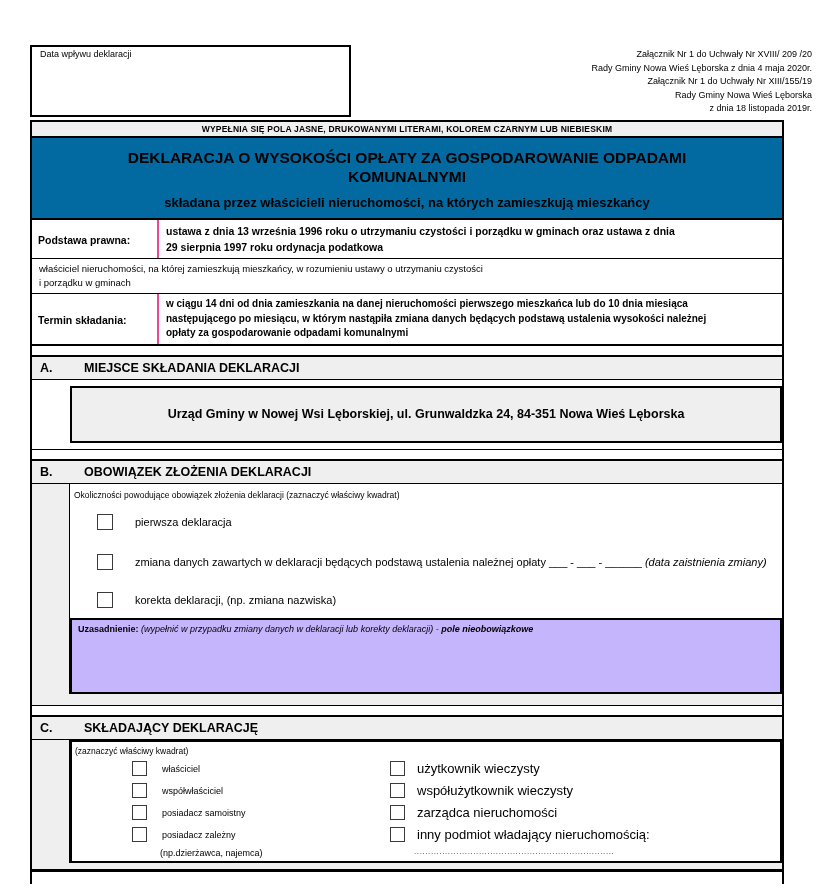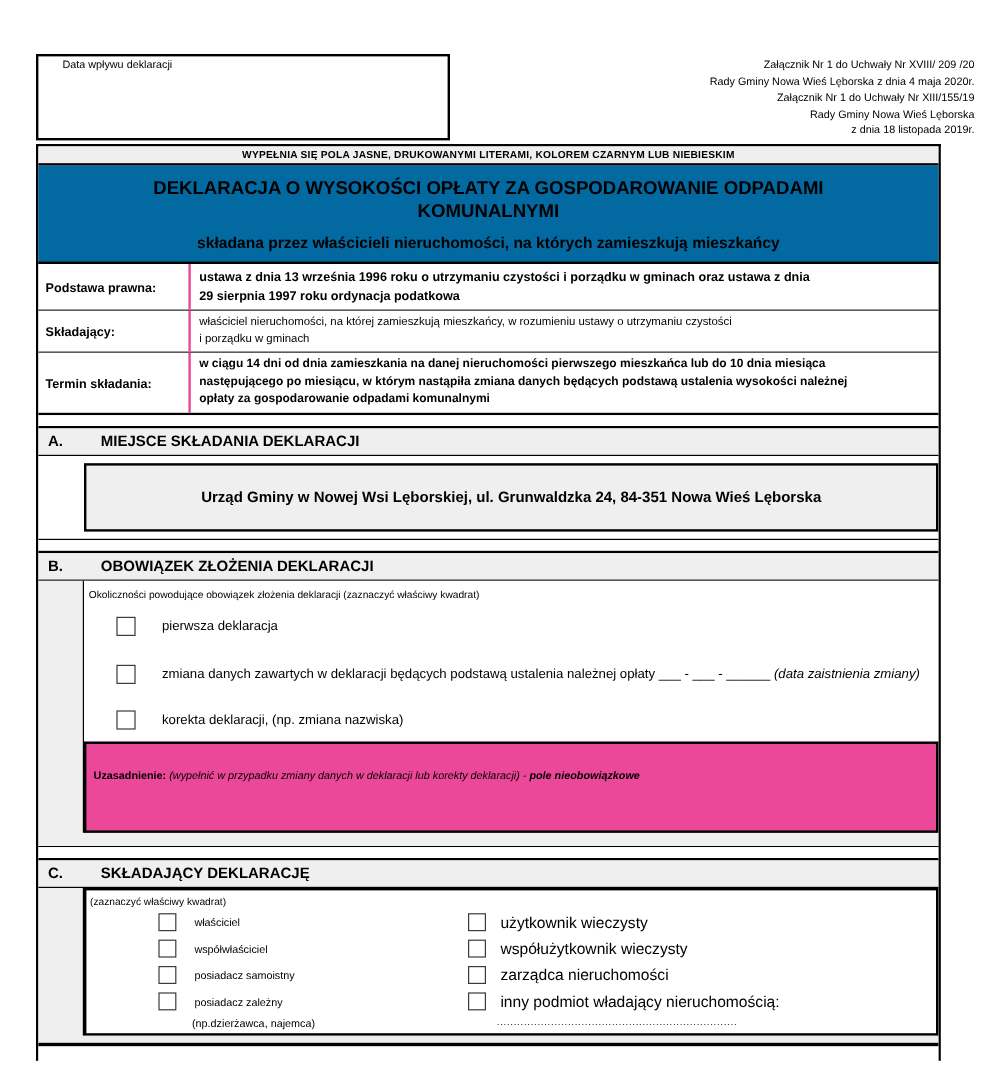--- a/index.html
+++ b/index.html
@@ -1,20 +1,20 @@
 <!DOCTYPE html>
 <html lang="pl"><head>
 <meta charset="utf-8">
 <style>
   html,body{margin:0;padding:0;background:#fff;}
   .page{position:relative;width:828px;height:895px;background:#fff;overflow:hidden;
         font-family:"Liberation Sans",sans-serif;color:#000;}
   
   .data-box{position:absolute;left:30px;top:45px;width:301px;height:64px;
-            border:2px solid #000;background:#fff;font-size:9px;padding:2px 20px;box-sizing:content-box;}
+            border:2px solid #000;background:#fff;font-size:9px;padding:2px 8px;box-sizing:content-box;}
   .attachment{position:absolute;right:16px;top:48px;text-align:right;font-size:9px;line-height:13.5px;}
   
   .form{position:absolute;left:30px;top:120px;width:750px;border:2px solid #000;border-bottom:none;
         background:#fff;}
   .band{background:#efefef;border-bottom:2px solid #000;height:14px;line-height:14px;
         text-align:center;font-size:8.5px;font-weight:bold;letter-spacing:.2px;}
   .title-block{background:#0369a1;border-bottom:2px solid #000;text-align:center;padding:10px 6px 8px 6px;}
   .title-main{font-size:15.5px;font-weight:bold;line-height:19px;white-space:pre-line;}
   .title-sub{font-size:13px;font-weight:bold;margin-top:9px;}
   
@@ -40,22 +40,22 @@
   .b-main{display:flex;}
   .left-cell{width:37px;border-right:1px solid #000;background:#efefef;}
   .b-content{flex:1;background:#fff;}
   .b-intro{font-size:8.5px;padding:6px 0 0 4px;height:18px;box-sizing:border-box;}
   .b-row{display:flex;align-items:center;height:40px;}
   .b-row.short{height:36px;}
   .cb{width:14px;height:14px;border:1.5px solid #3a3a3a;background:#fff;flex:0 0 auto;}
   .b-cb{margin-left:27px;}
   .b-label{margin-left:22px;font-size:11px;}
   .it{font-style:italic;}
-  .justif-box{border:2px solid #000;background:#ec4899;height:76px;box-sizing:border-box;
-              padding:21px 6px;font-size:9px;}
+  .justif-box{border:2px solid #000;background:#c4b5fd;height:76px;box-sizing:border-box;
+              padding:4px 6px;font-size:9px;}
   .j-label{font-weight:bold;}
   .j-bold{font-weight:bold;font-style:italic;}
   .b-strip{height:11px;background:#efefef;}
   
   .c-body{}
   .c-main{display:flex;}
   .c-box{flex:1;border:2px solid #000;border-right-width:2px;background:#fff;box-sizing:border-box;}
   .c-instr{font-size:8.5px;padding:4px 0 0 3px;height:16px;box-sizing:border-box;}
   .c-row{display:flex;align-items:center;height:22px;}
   .c-cb{margin-left:60px;width:13px;height:13px;}
@@ -93,21 +93,20 @@
 KOMUNALNYMI</div>
       <div class="title-sub">składana przez właścicieli nieruchomości, na których zamieszkują mieszkańcy</div>
     </div>
 
     <div class="info-row">
       <div class="info-label">Podstawa prawna:</div>
       <div class="info-value v-bold">ustawa z dnia 13 września 1996 roku o utrzymaniu czystości i porządku w gminach oraz ustawa z dnia
 29 sierpnia 1997 roku ordynacja podatkowa</div>
     </div>
     <div class="info-row">
-      <div class="info-label">Składający:</div>
       <div class="info-value v-reg">właściciel nieruchomości, na której zamieszkują mieszkańcy, w rozumieniu ustawy o utrzymaniu czystości
 i porządku w gminach</div>
     </div>
     <div class="info-row last">
       <div class="info-label">Termin składania:</div>
       <div class="info-value v-bold-sm">w ciągu 14 dni od dnia zamieszkania na danej nieruchomości pierwszego mieszkańca lub do 10 dnia miesiąca
 następującego po miesiącu, w którym nastąpiła zmiana danych będących podstawą ustalenia wysokości należnej
 opłaty za gospodarowanie odpadami komunalnymi</div>
     </div>
 

